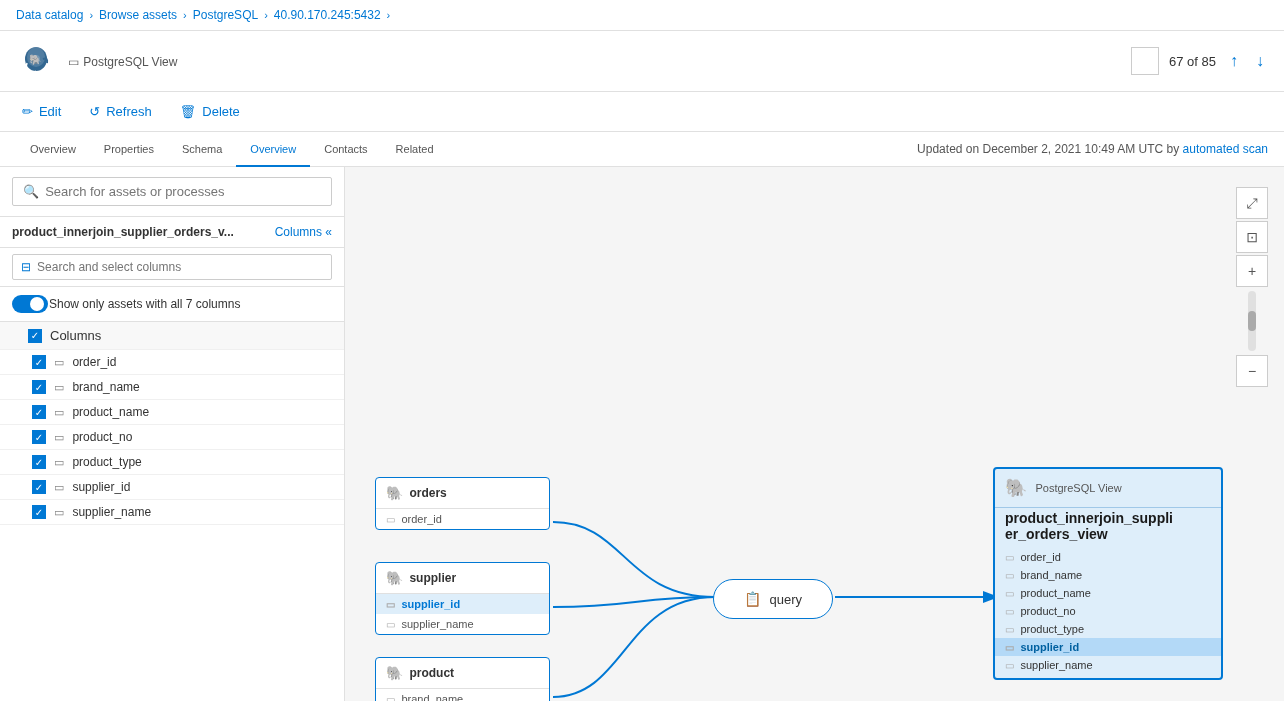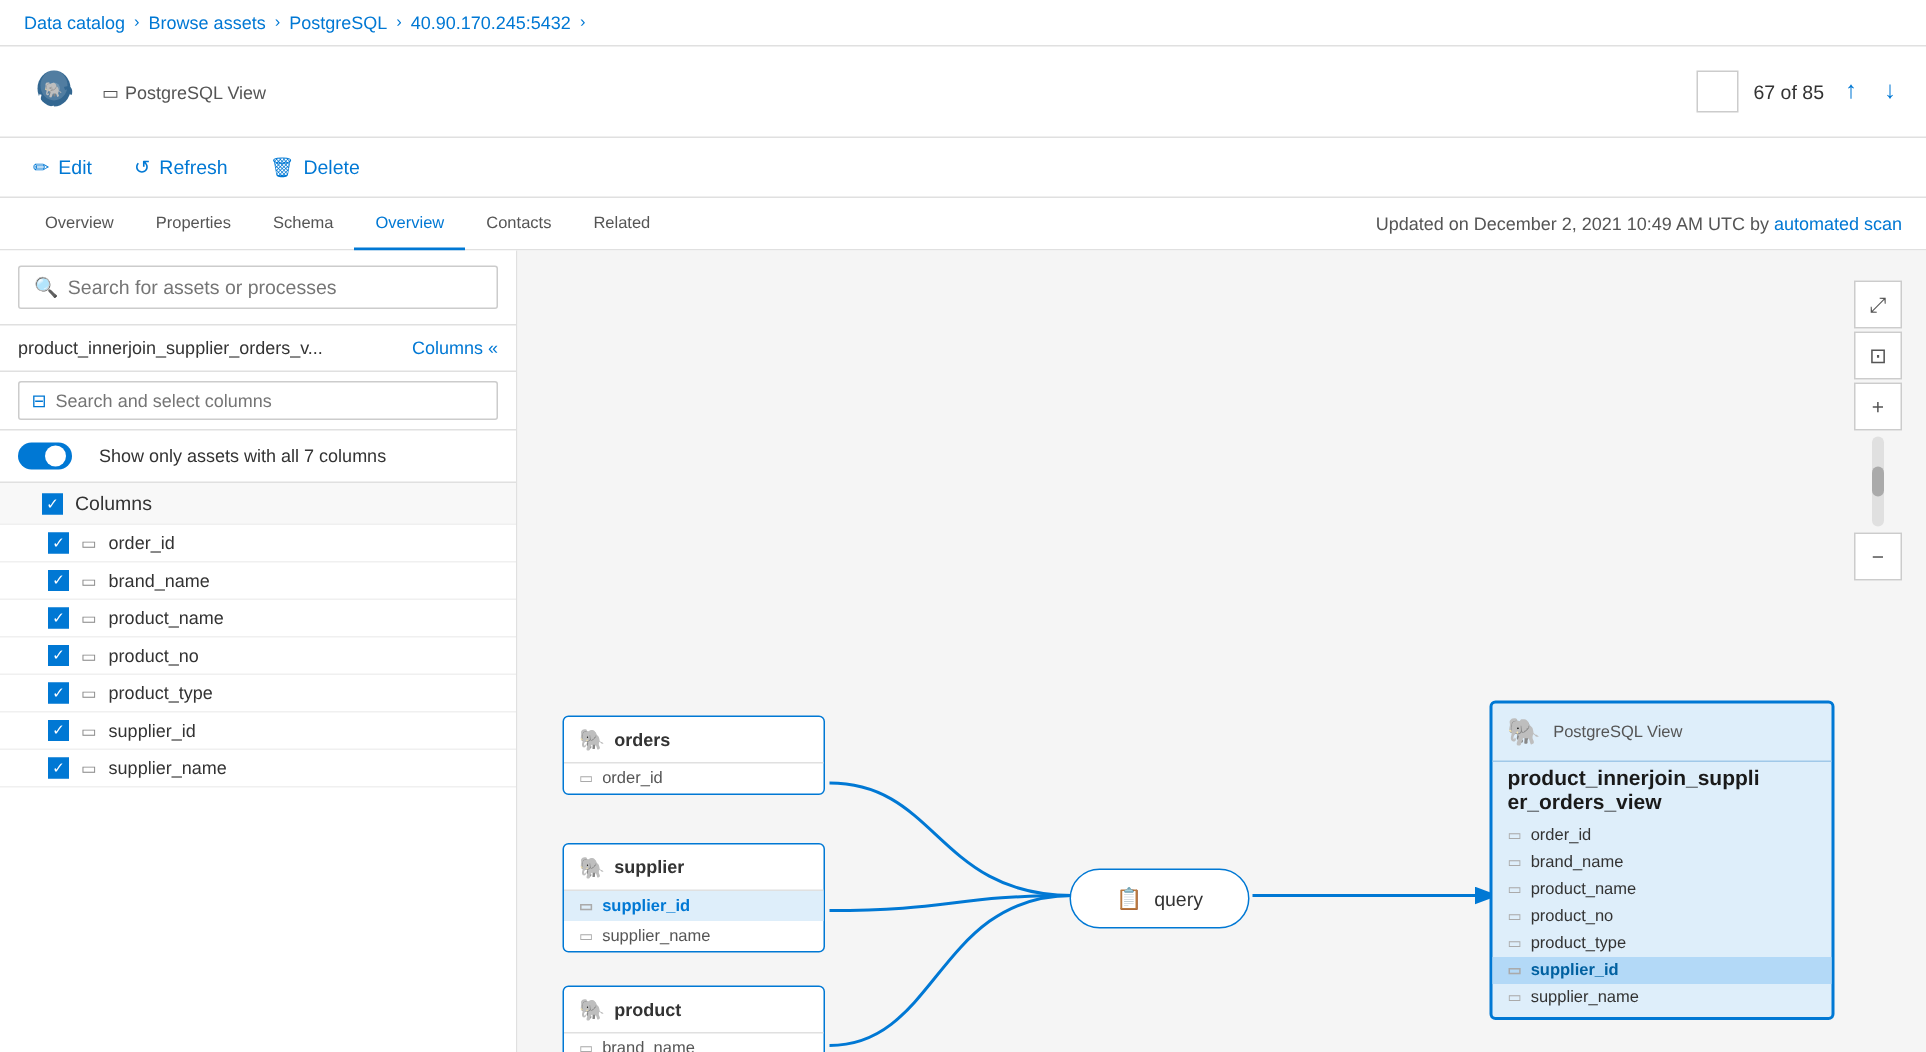--- a/index.html
+++ b/index.html
@@ -67,32 +67,32 @@
       font-size: 13px; display: flex; align-items: center;
       background: #fff; border-radius: 2px;
     }
     .search-input input { border: none; outline: none; font-size: 13px; width: 100%; color: #701a75; background: transparent; }
 
     .asset-header {
       display: flex; align-items: center; justify-content: space-between;
       padding: 8px 12px; border-bottom: 1px solid #e0e0e0;
       font-size: 12px; font-weight: 500;
     }
-    .asset-title { color: #333; font-weight: 400; font-size: 12px; }
+    .asset-title { color: #333; font-weight: 700; font-size: 12px; }
     .columns-toggle { color: #0078d4; cursor: pointer; font-size: 12px; }
 
     .columns-search-wrap { padding: 6px 12px; border-bottom: 1px solid #e0e0e0; }
     .columns-search {
       width: 100%; border: 1px solid #ccc; padding: 5px 8px;
       font-size: 12px; display: flex; align-items: center; gap: 6px; border-radius: 2px;
     }
     .columns-search input { border: none; outline: none; font-size: 12px; color: #15803d; background: transparent; flex: 1; }
 
     .toggle-row {
-      display: flex; align-items: center; gap: 18px;
+      display: flex; align-items: center; gap: 1px;
       padding: 8px 12px; border-bottom: 1px solid #e0e0e0;
     }
     .toggle-switch {
       width: 36px; height: 18px; background: #0078d4; border-radius: 9px;
       position: relative; cursor: pointer; flex-shrink: 0;
     }
     .toggle-switch::after {
       content: ''; position: absolute; left: 18px; top: 2px;
       width: 14px; height: 14px; background: #fff; border-radius: 50%;
     }

